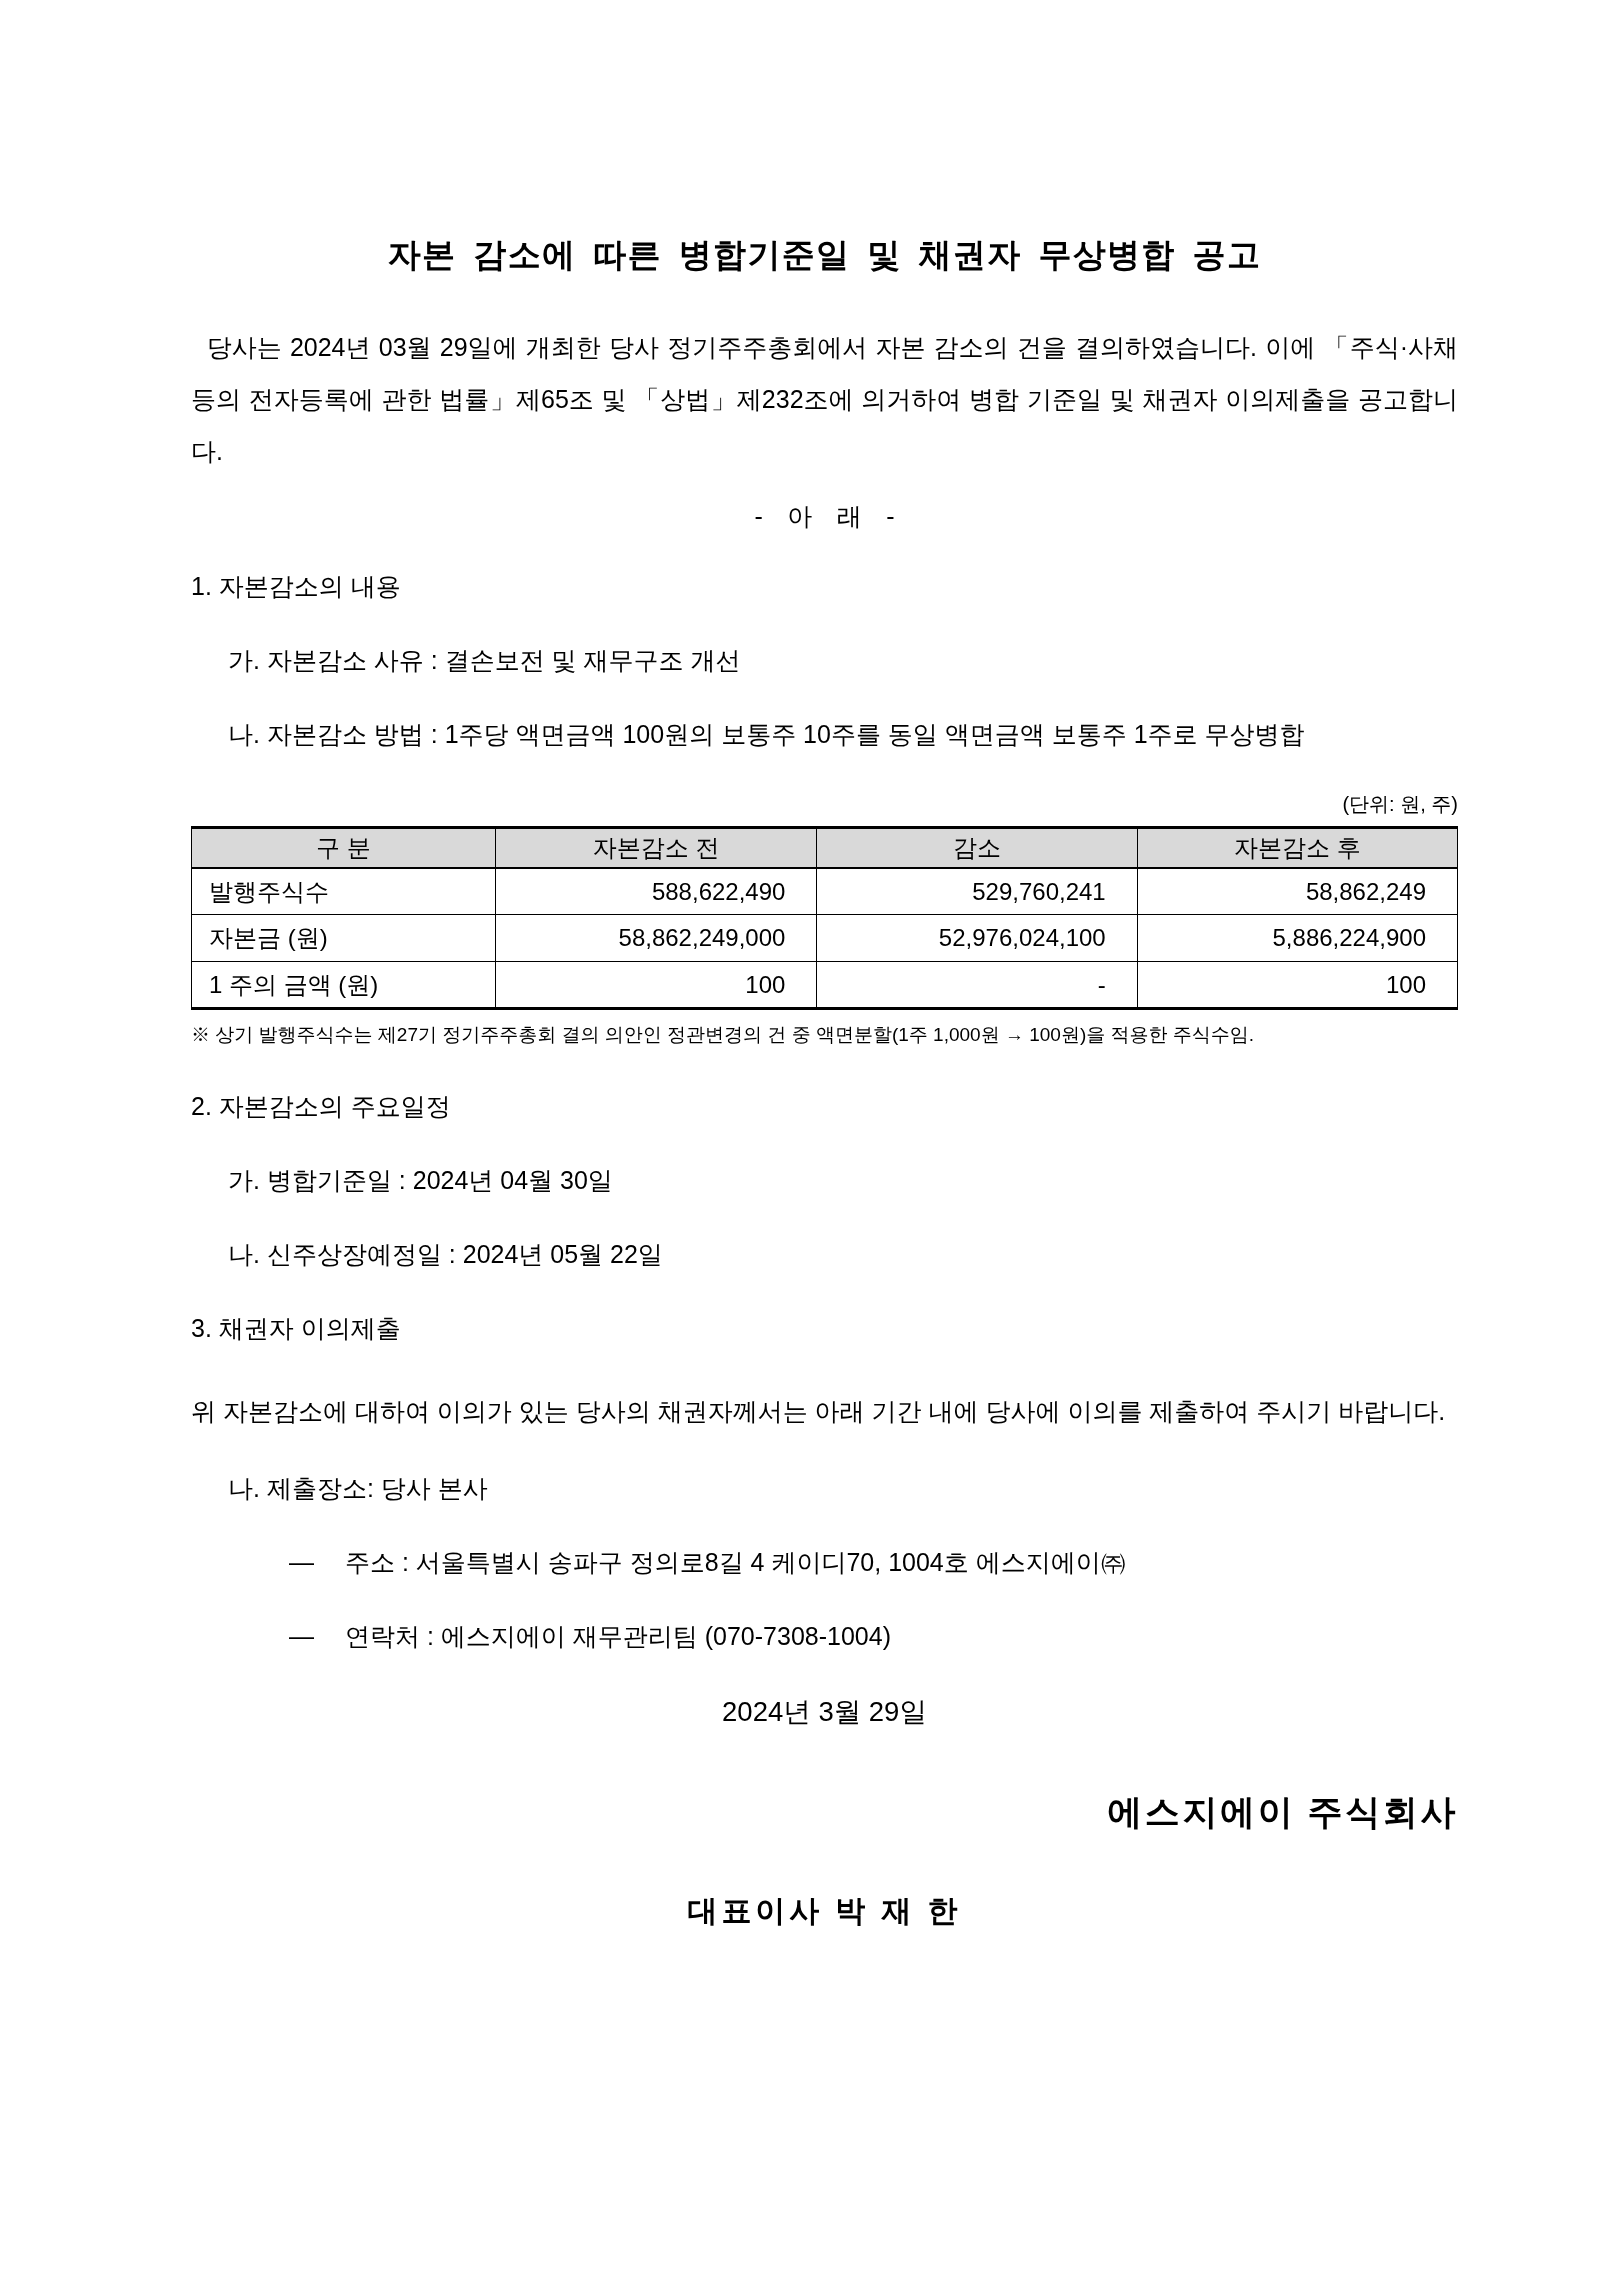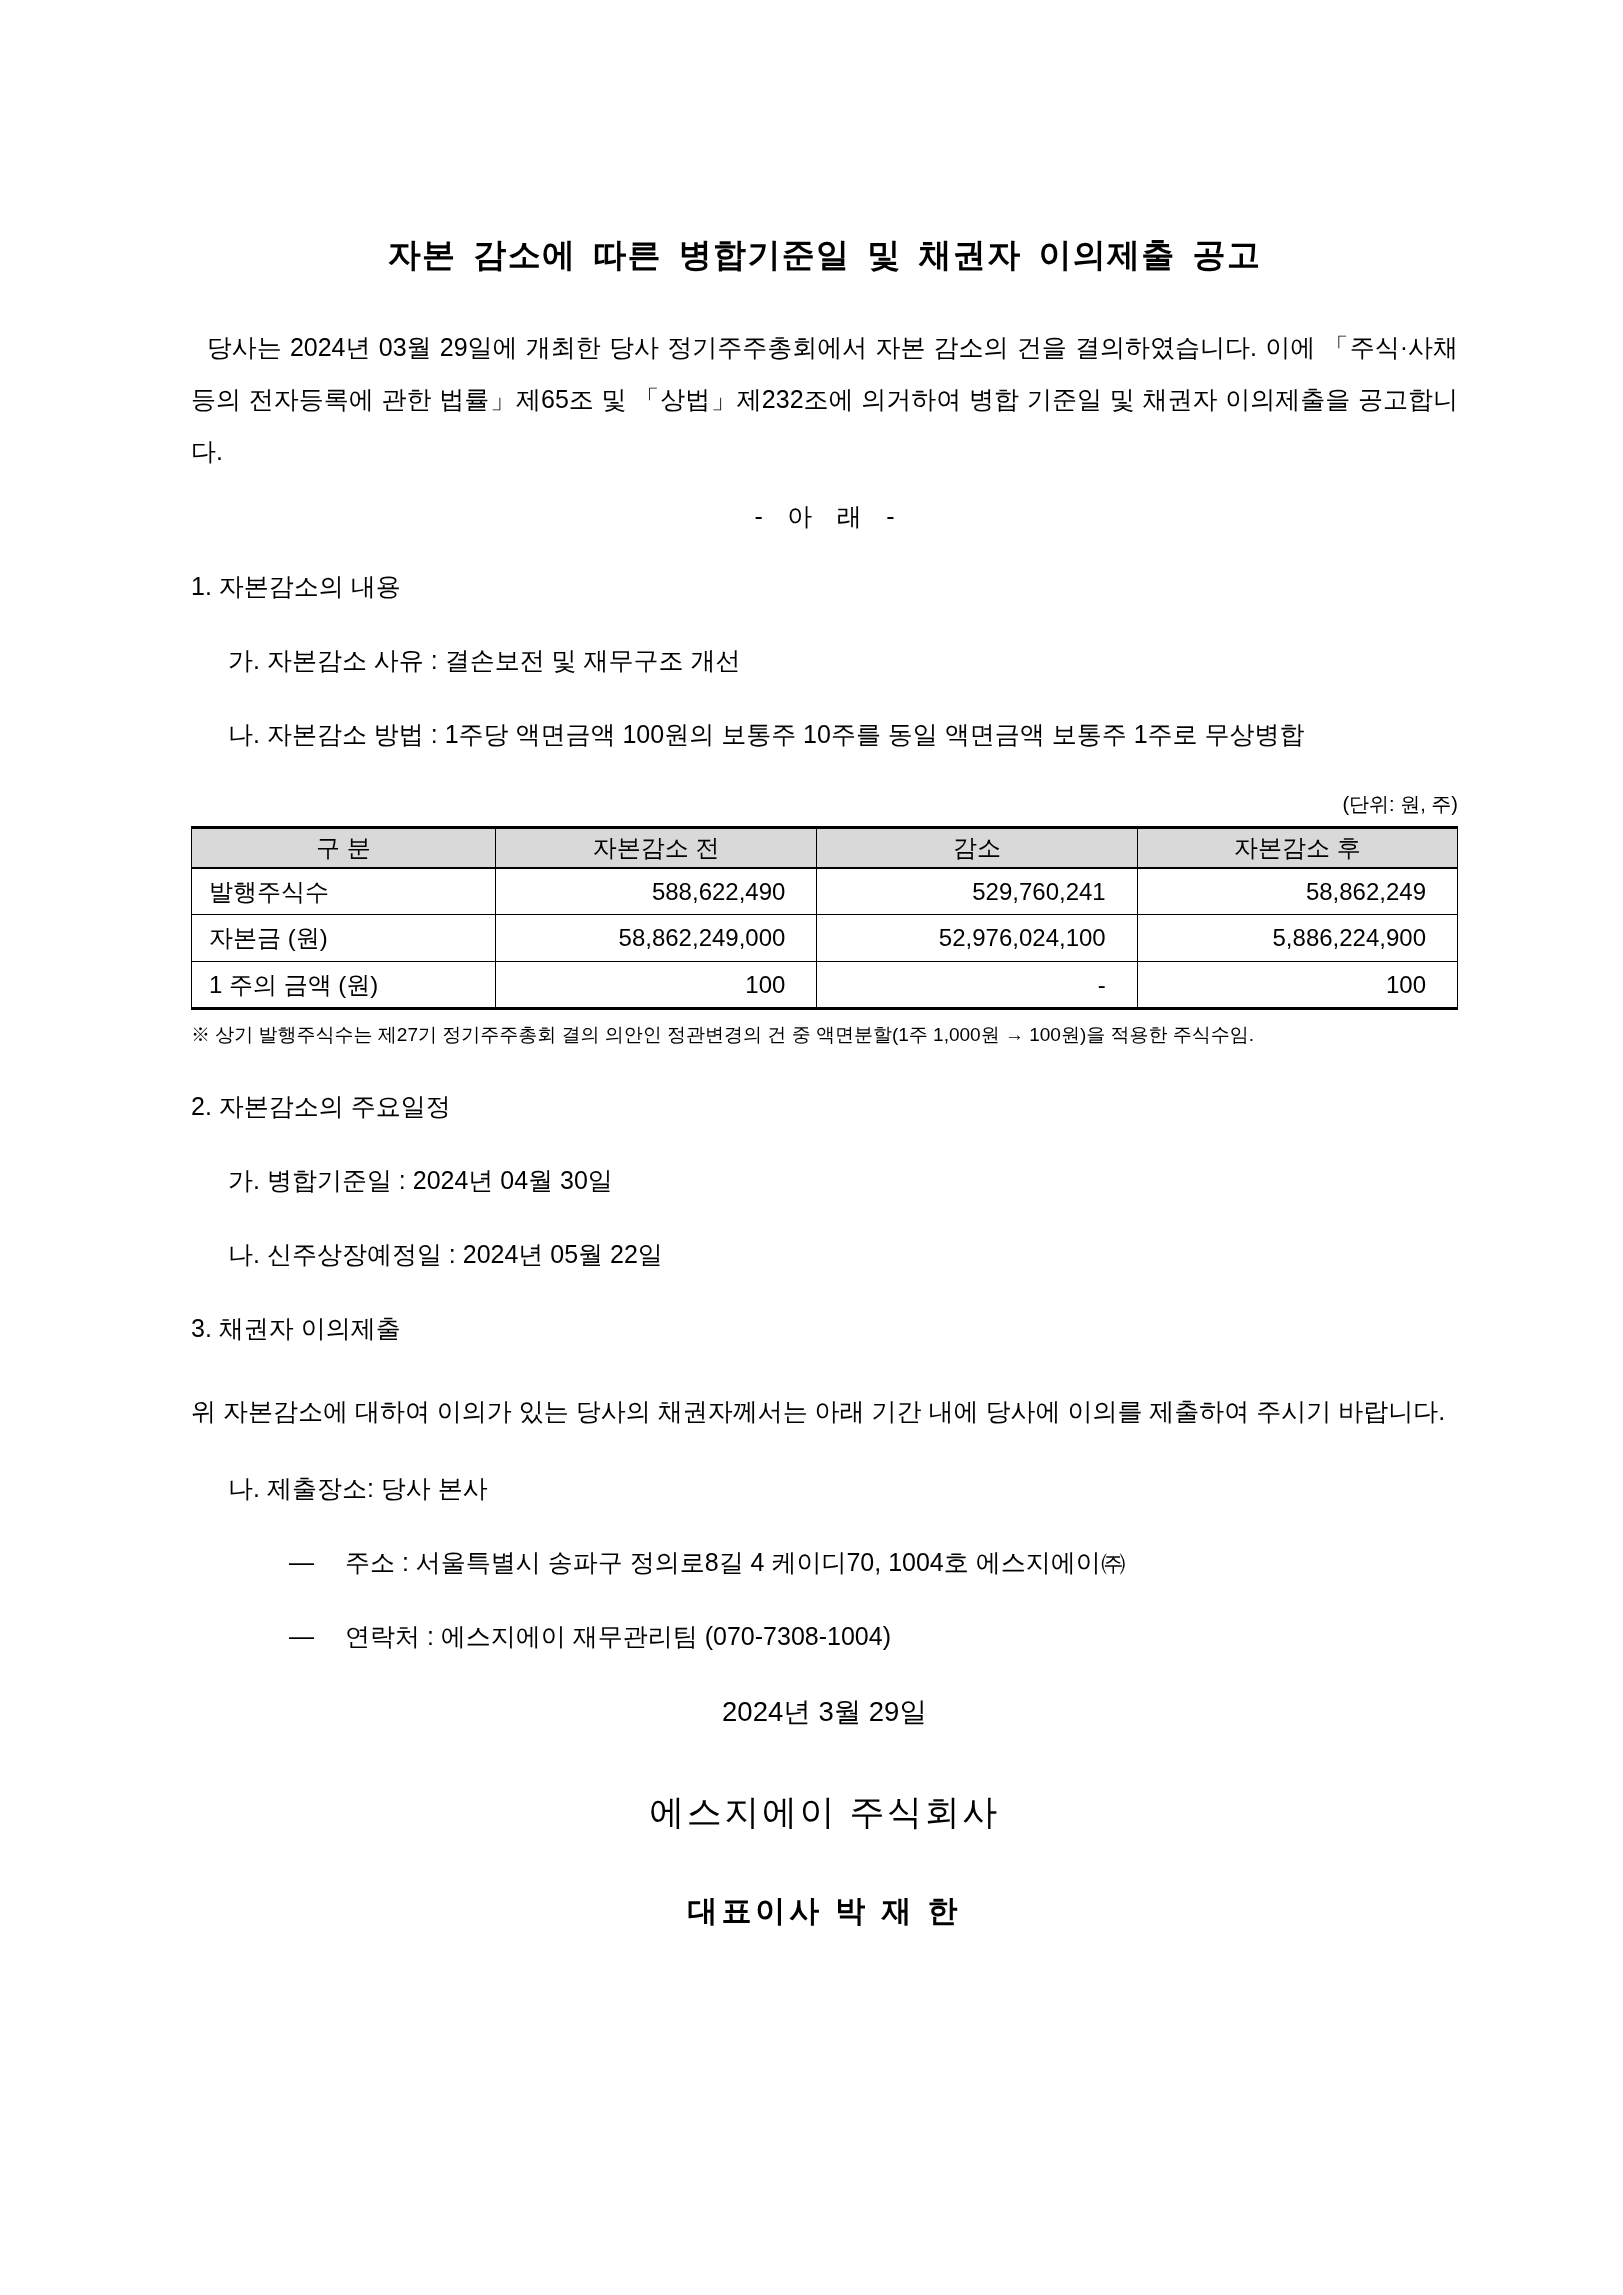--- a/index.html
+++ b/index.html
@@ -118,40 +118,40 @@
 
   .date-line {
     font-size: 27.5px;
     line-height: 37px;
     text-align: center;
     margin: 10.5px 0 59px 0;
   }
 
   .company-line {
     font-size: 35px;
-    font-weight: normal;
-    text-align: center;
+    font-weight: bold;
+    text-align: right;
     letter-spacing: 2.6px;
     margin: 0 0 55px 0;
   }
 
   .ceo-line {
     font-size: 30px;
     font-weight: bold;
     text-align: center;
     letter-spacing: 3.9px;
     margin: 8px;
   }
 </style>
 </head>
 <body>
 
 <div class="page">
 
-  <h1 class="doc-title">자본 감소에 따른 병합기준일 및 채권자 이의제출 공고</h1>
+  <h1 class="doc-title">자본 감소에 따른 병합기준일 및 채권자 무상병합 공고</h1>
 
   <p class="intro">당사는 2024년 03월 29일에 개최한 당사 정기주주총회에서 자본 감소의 건을 결의하였습니다. 이에 「주식·사채 등의 전자등록에 관한 법률」제65조 및 「상법」제232조에 의거하여 병합 기준일 및 채권자 이의제출을 공고합니다.</p>
 
   <p class="divider">- 아 래 -</p>
 
   <p class="heading">1. 자본감소의 내용</p>
   <p class="item">가. 자본감소 사유 : 결손보전 및 재무구조 개선</p>
   <p class="item">나. 자본감소 방법 : 1주당 액면금액 100원의 보통주 10주를 동일 액면금액 보통주 1주로 무상병합</p>
 
   <p class="unit-label">(단위: 원, 주)</p>

